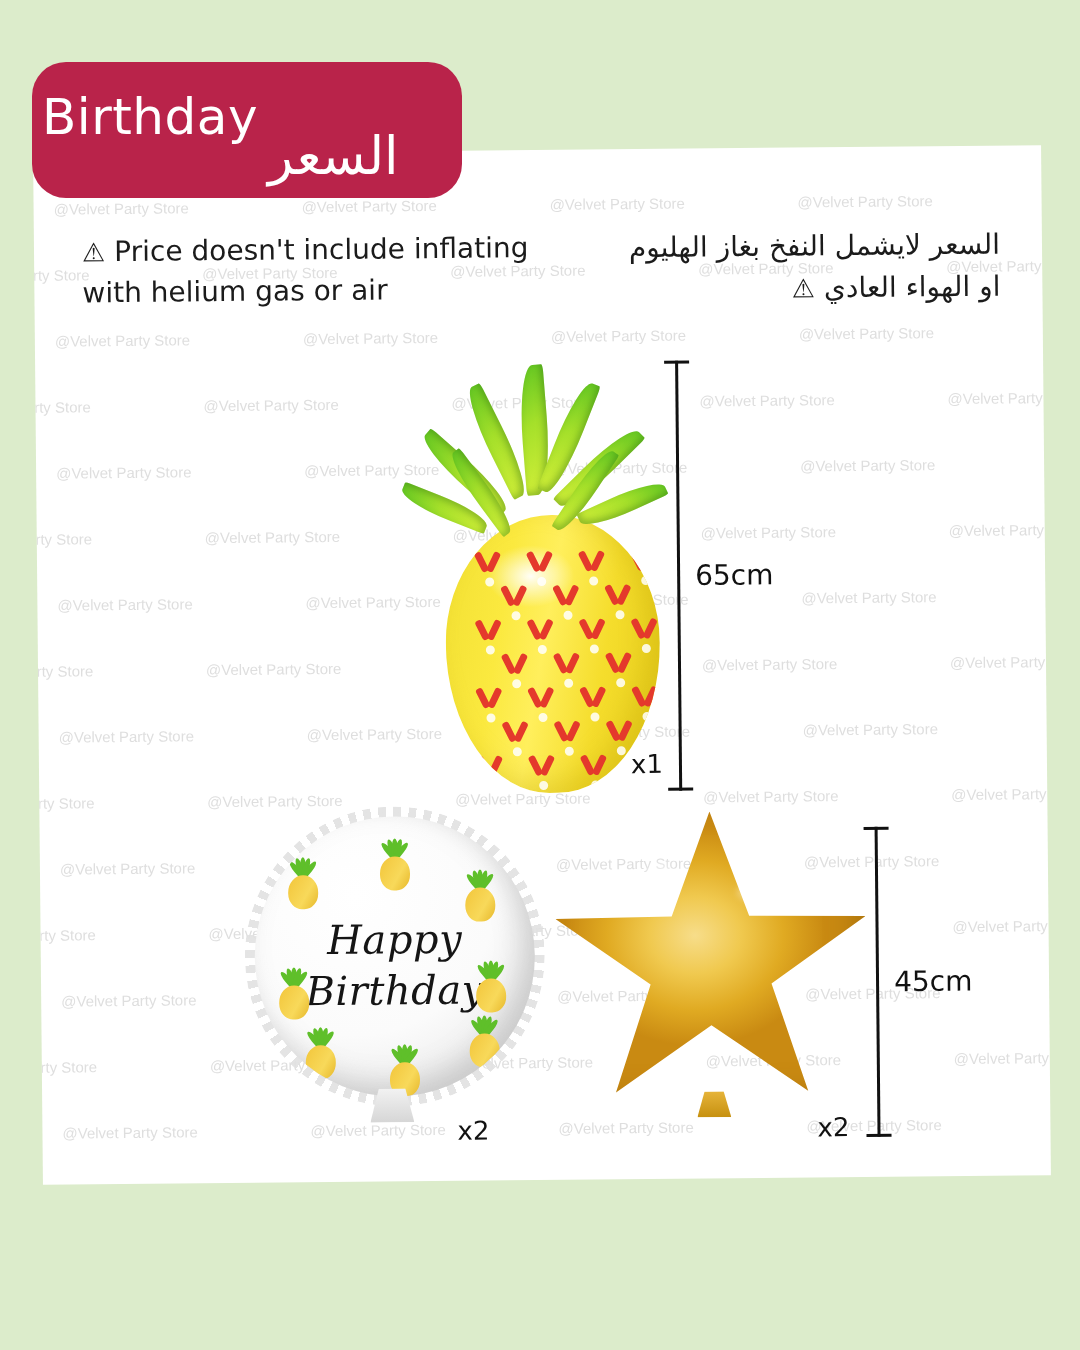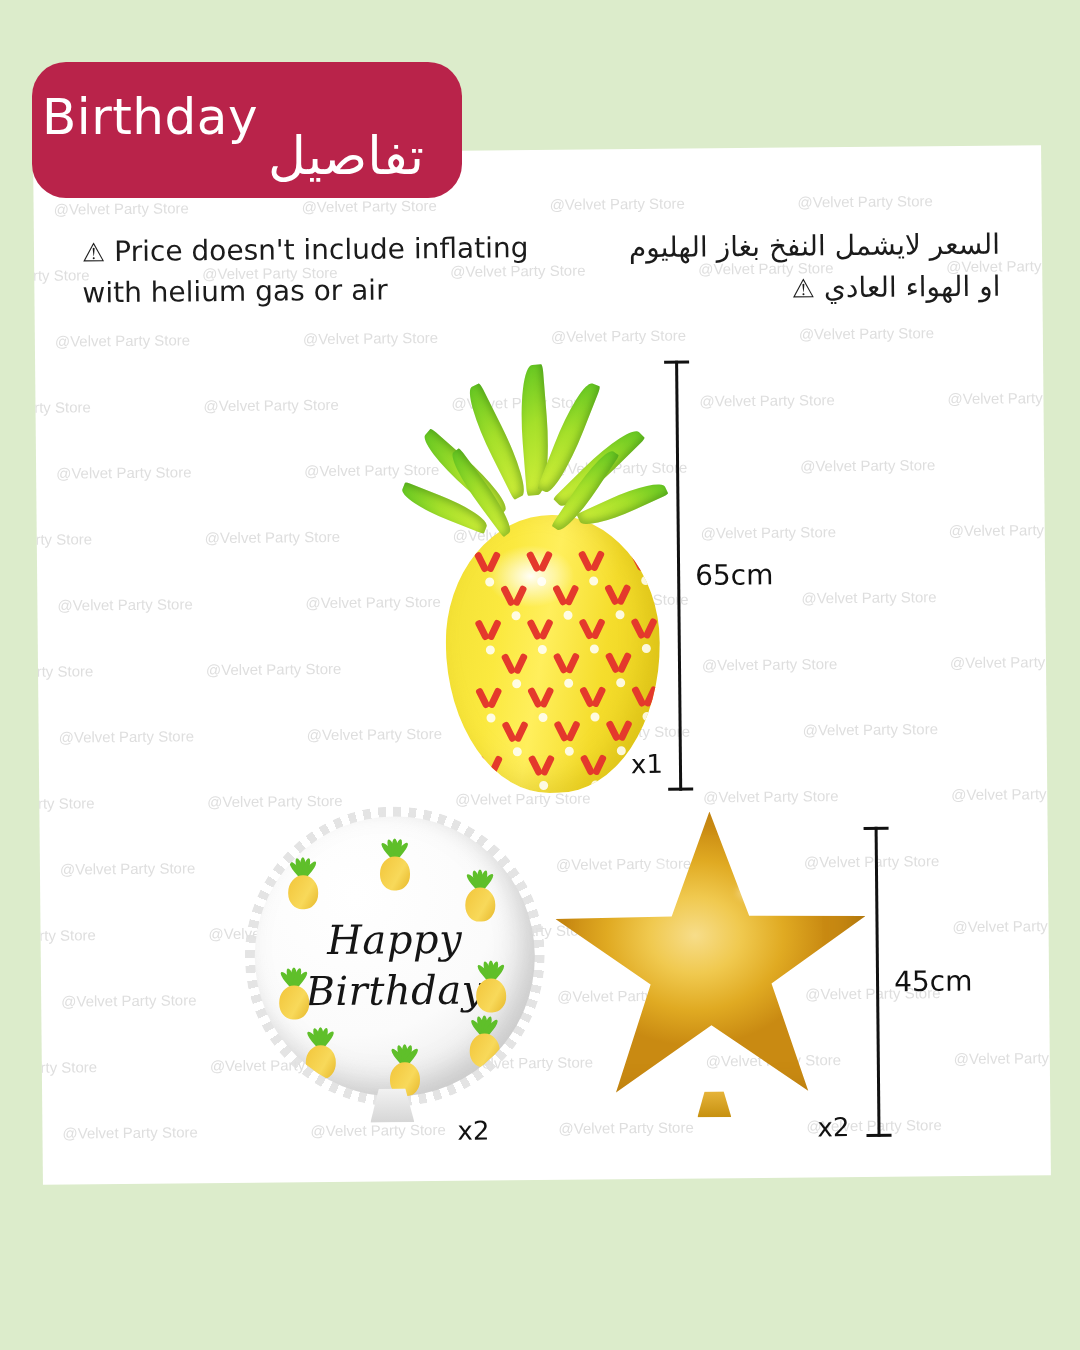--- a/index.html
+++ b/index.html
@@ -569,13 +569,13 @@
       <div class="cap top"></div>
       <div class="cap bot"></div>
       <div class="mlabel">45cm</div>
     </div>
 
   </div>
 </div>
 
 <div class="banner"></div>
 <div class="banner-en">Birthday</div>
-<div class="banner-ar">تفاصيل</div>
+<div class="banner-ar">السعر</div>
 
 </body></html>

